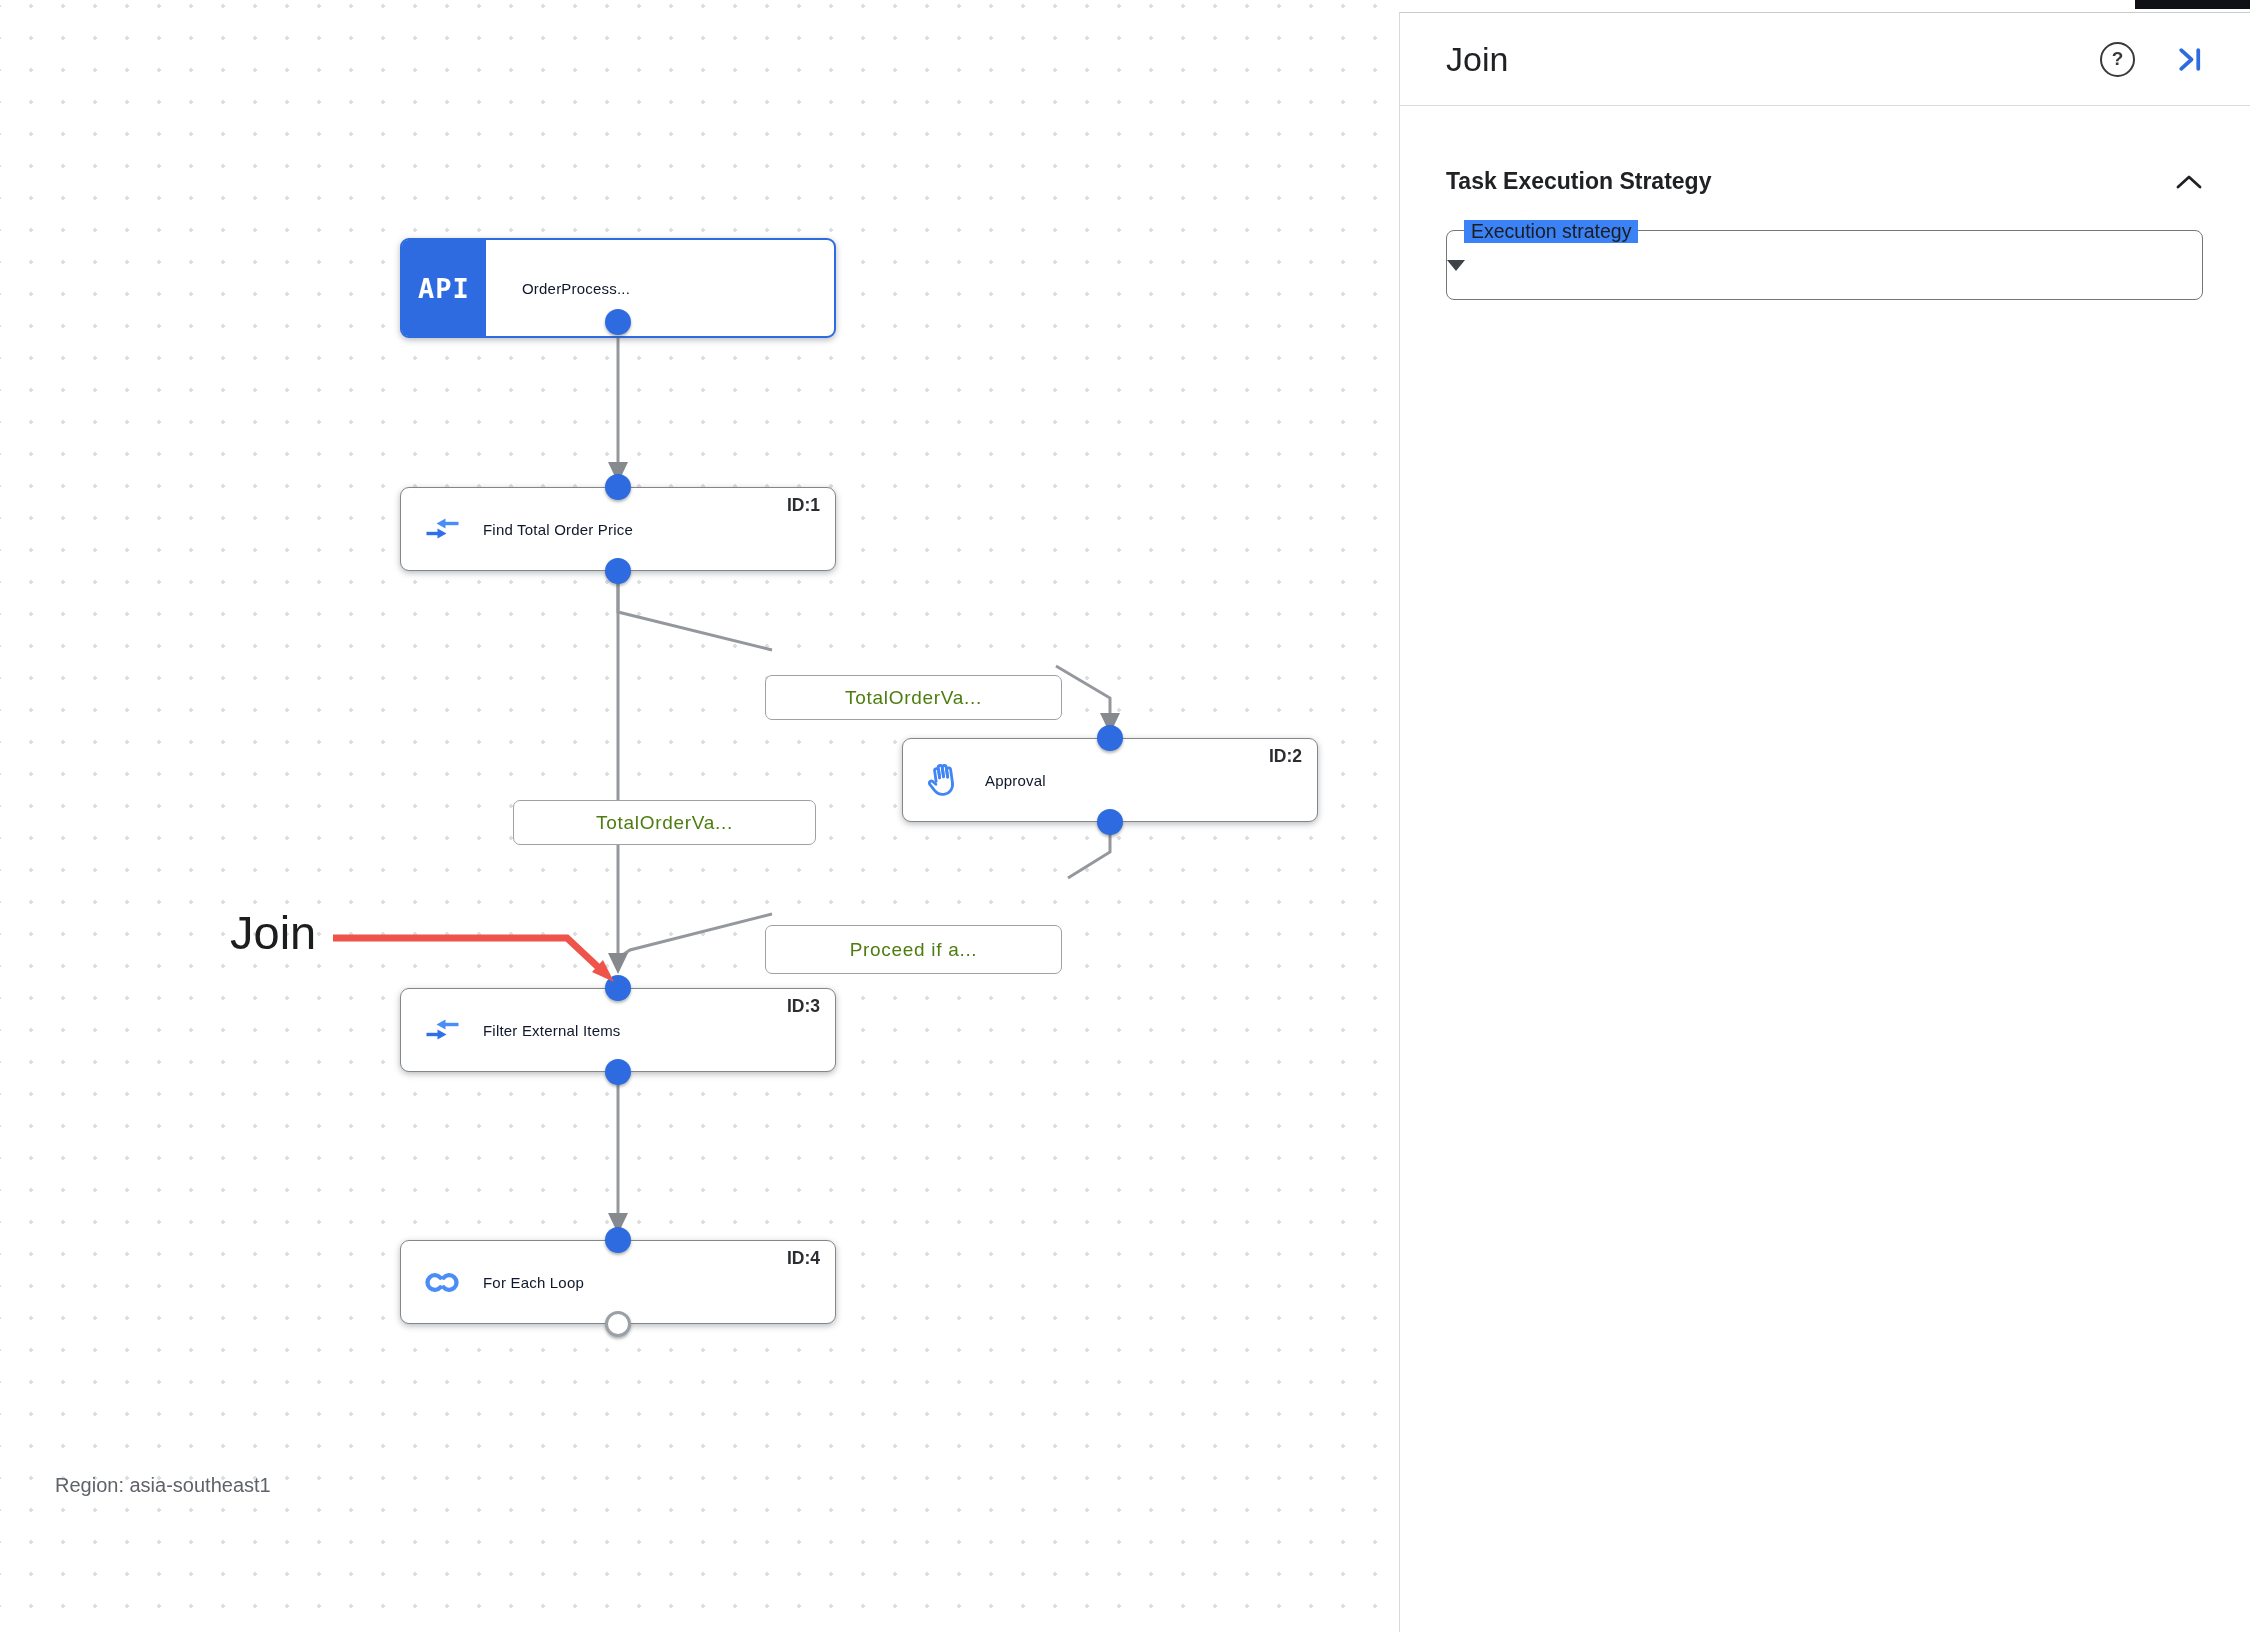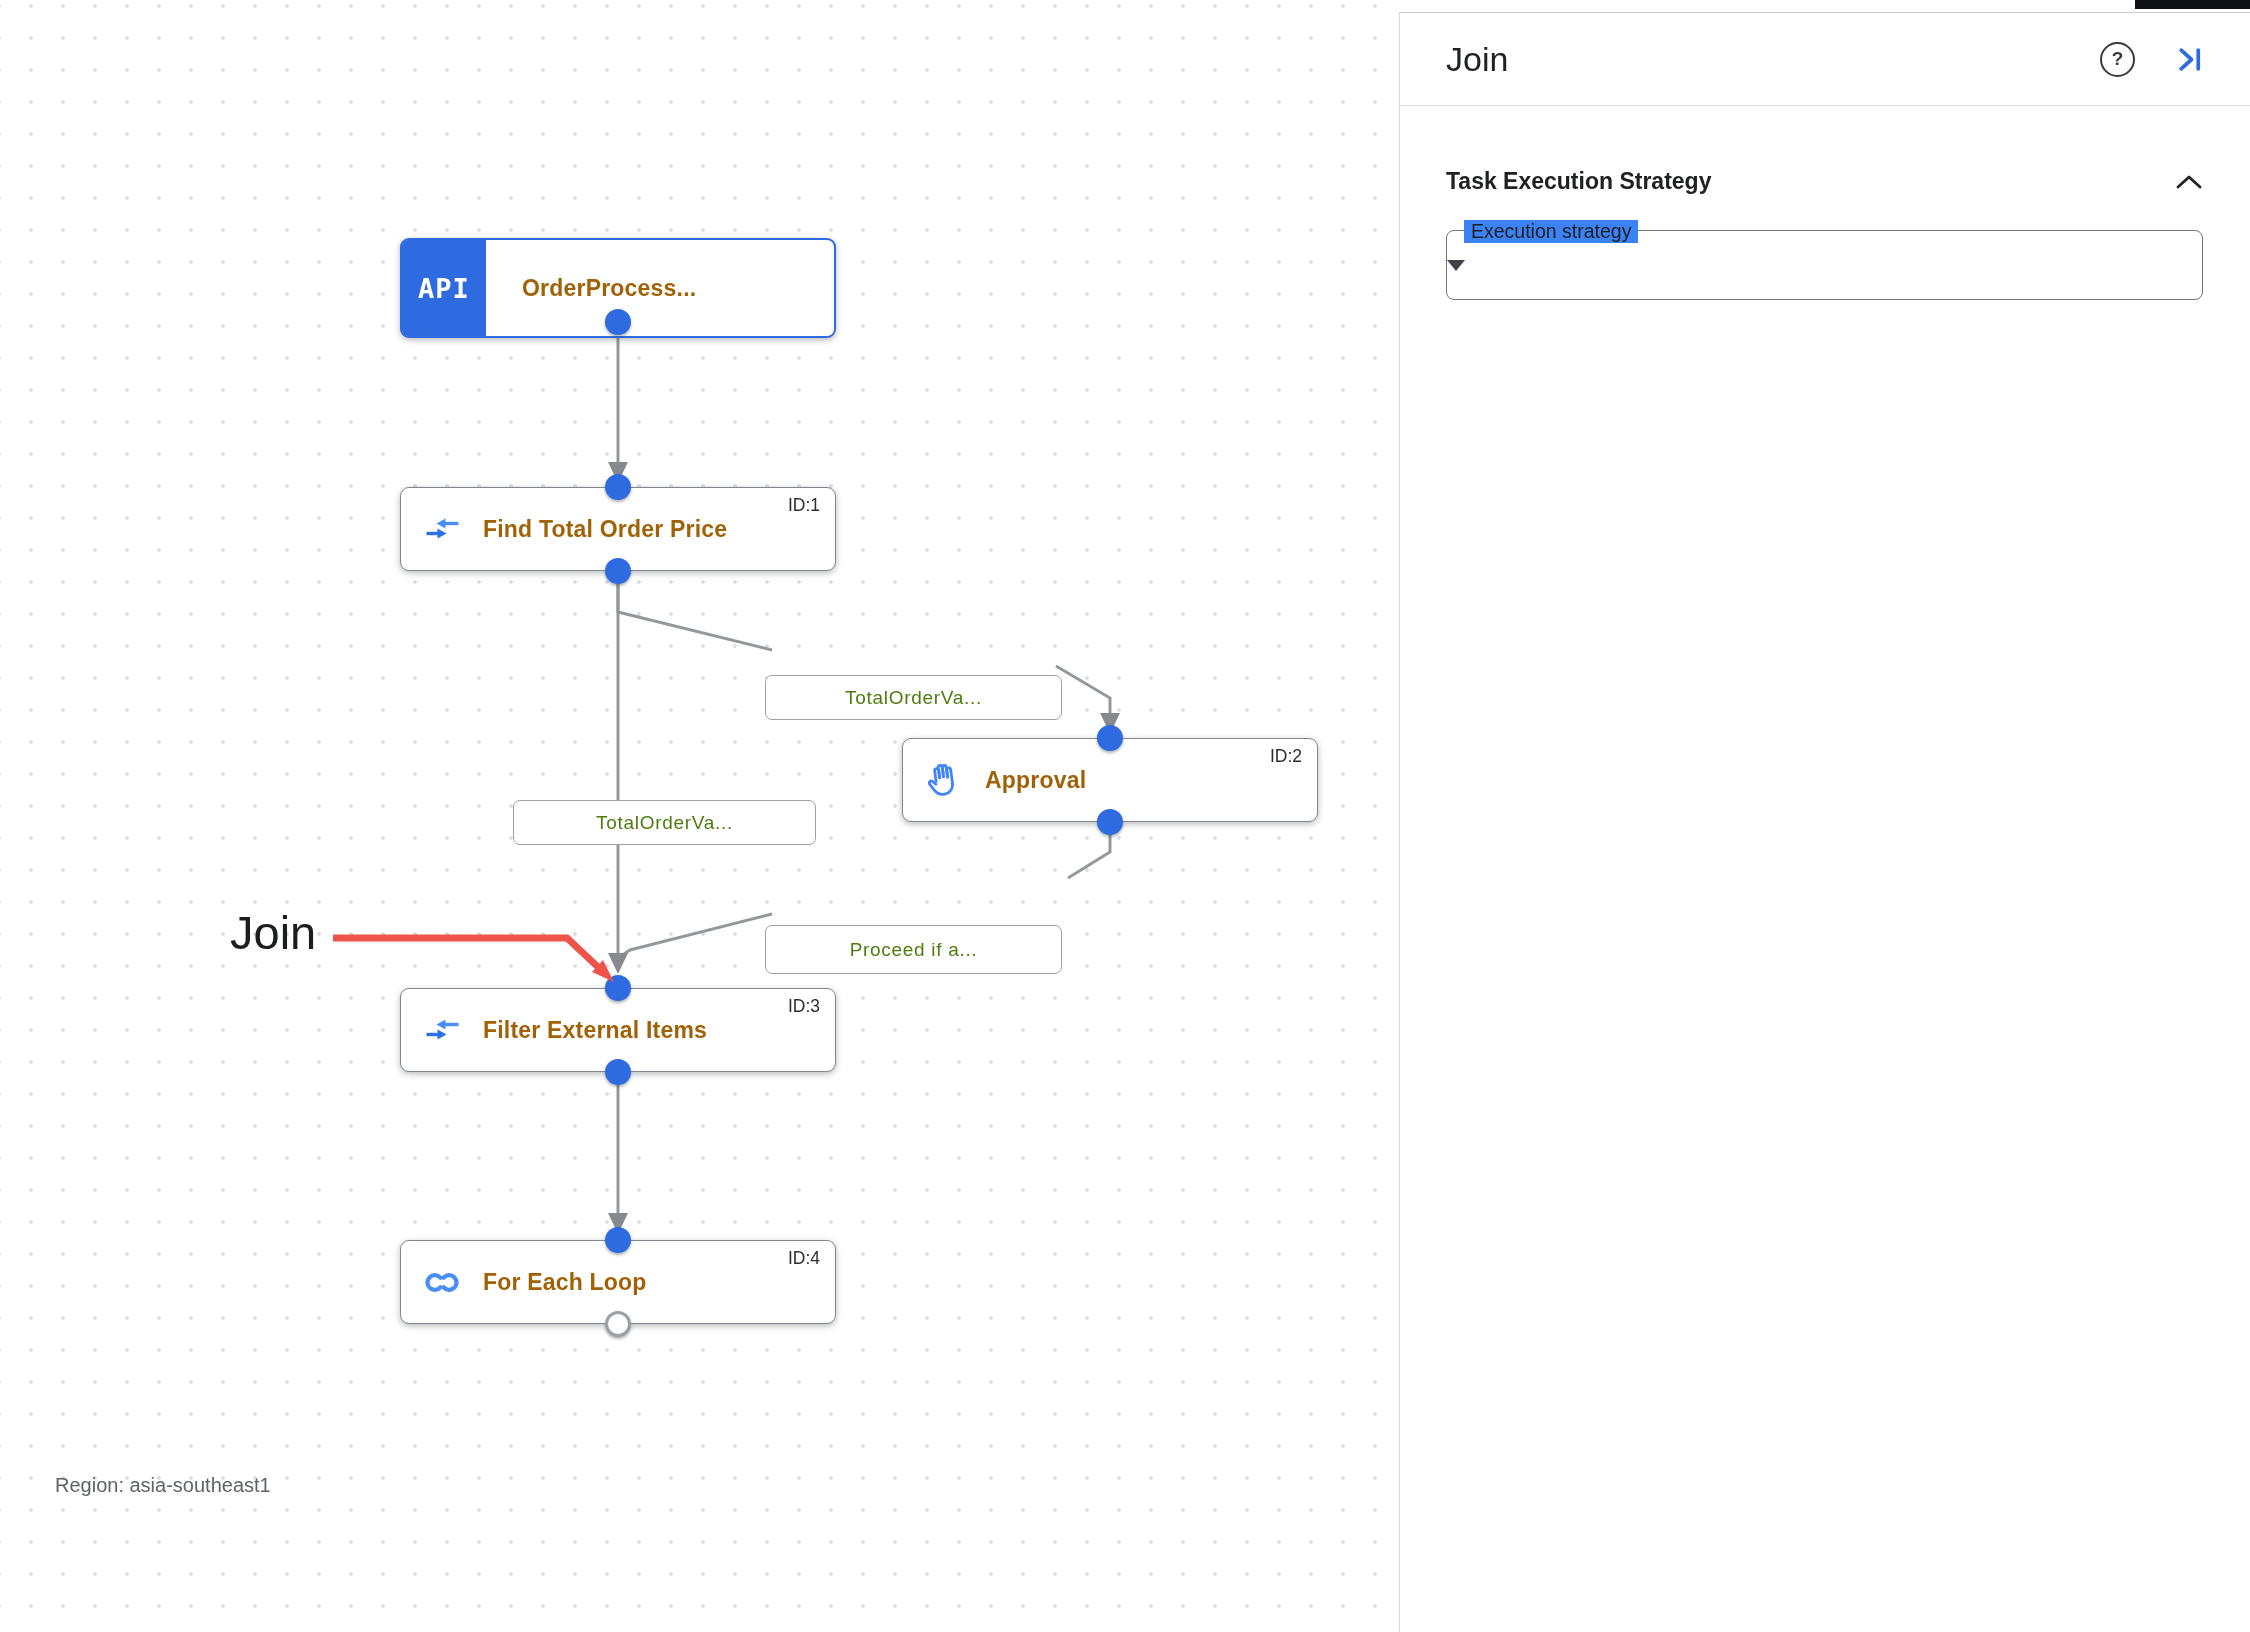--- a/index.html
+++ b/index.html
@@ -9,22 +9,22 @@
   
   #canvas{position:absolute;left:0;top:0;width:1399px;height:1632px;background:#fff;
     background-image:radial-gradient(circle,#dcdee1 1.7px,transparent 1.9px);
     background-size:32px 32px;background-position:15px 22px;}
   #edges,#annotation-arrow{position:absolute;left:0;top:0;pointer-events:none;}
   #edges{z-index:1;} #annotation-arrow{z-index:6;}
 
   .node{position:absolute;box-sizing:border-box;background:#fff;border:1.5px solid #81878c;
     border-radius:9px;box-shadow:0 2px 6px rgba(95,99,104,.45);display:flex;align-items:center;z-index:2;}
   .node .iconbox{width:82px;display:flex;align-items:center;justify-content:center;flex:0 0 82px;}
-  .node .nlabel{font-size:23px;font-weight:700;color:#a16207;letter-spacing:.2px;}
-  .node .nid{position:absolute;top:7px;right:15px;font-size:17.5px;font-weight:400;color:#2b2d30;}
+  .node .nlabel{font-size:15px;font-weight:400;color:#0f172a;letter-spacing:.2px;}
+  .node .nid{position:absolute;top:7px;right:15px;font-size:17.5px;font-weight:700;color:#2b2d30;}
   .node.trigger{border:2px solid #2e6be0;}
   .api-badge{width:84px;height:100%;flex:0 0 84px;background:#2e6be0;border-radius:6px 0 0 6px;
     display:flex;align-items:center;justify-content:center;color:#fff;
     font-family:"DejaVu Sans Mono",monospace;font-weight:700;font-size:27px;letter-spacing:1px;}
   .trigger .nlabel{margin-left:36px;}
 
   .port{position:absolute;width:26px;height:26px;border-radius:50%;background:#2e6be0;
     box-shadow:0 2px 3px rgba(60,64,67,.4);z-index:5;}
   .port.open{background:#fff;border:3px solid #9aa0a6;box-sizing:border-box;}
 

